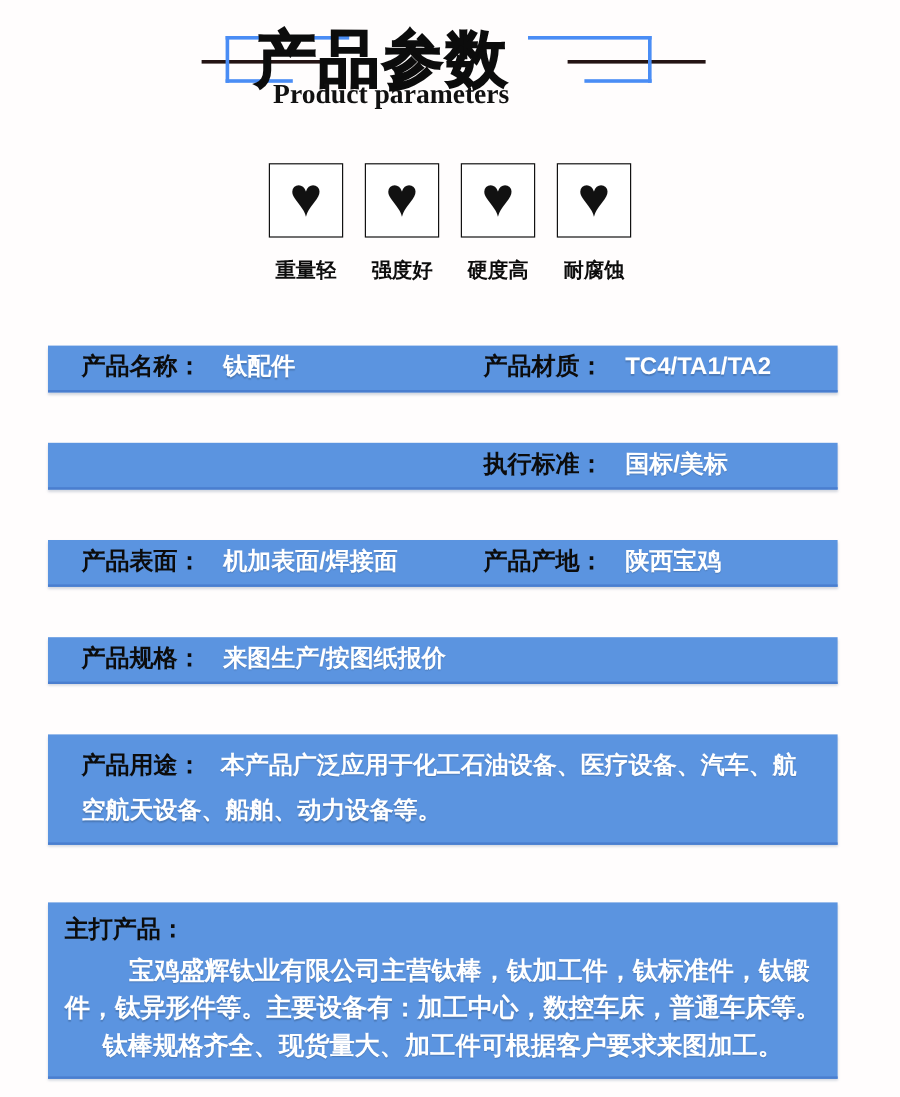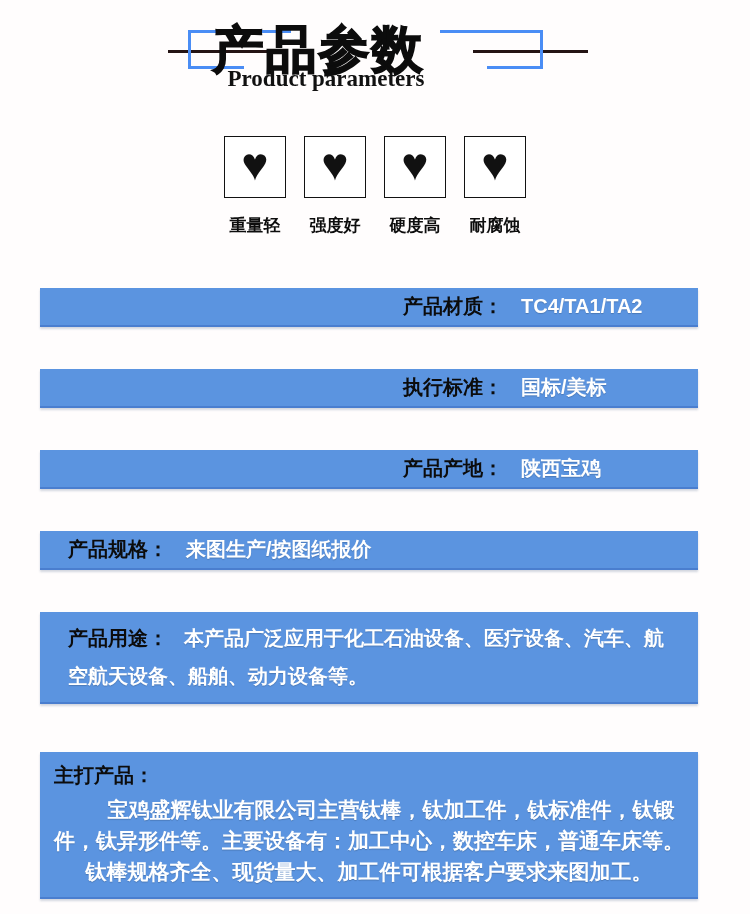--- a/index.html
+++ b/index.html
@@ -145,32 +145,38 @@
     <div class="feature-box">
       <span class="heart">♥</span>
     </div>
     <div class="feature-label">耐腐蚀</div>
   </div>
 </div>
 
 <div class="specs">
 
   <div class="row spec-row">
+    <span class="cell1">
+      <span class="lbl">产品名称：</span><span class="val">钛配件</span>
+    </span>
     <span class="cell2">
       <span class="lbl">产品材质：</span><span class="val">TC4/TA1/TA2</span>
     </span>
   </div>
 
   <div class="row spec-row">
     <span class="cell2">
       <span class="lbl">执行标准：</span><span class="val">国标/美标</span>
     </span>
   </div>
 
   <div class="row spec-row">
+    <span class="cell1">
+      <span class="lbl">产品表面：</span><span class="val">机加表面/焊接面</span>
+    </span>
     <span class="cell2">
       <span class="lbl">产品产地：</span><span class="val">陕西宝鸡</span>
     </span>
   </div>
 
   <div class="row spec-row">
     <span class="cell1">
       <span class="lbl">产品规格：</span><span class="val">来图生产/按图纸报价</span>
     </span>
   </div>

